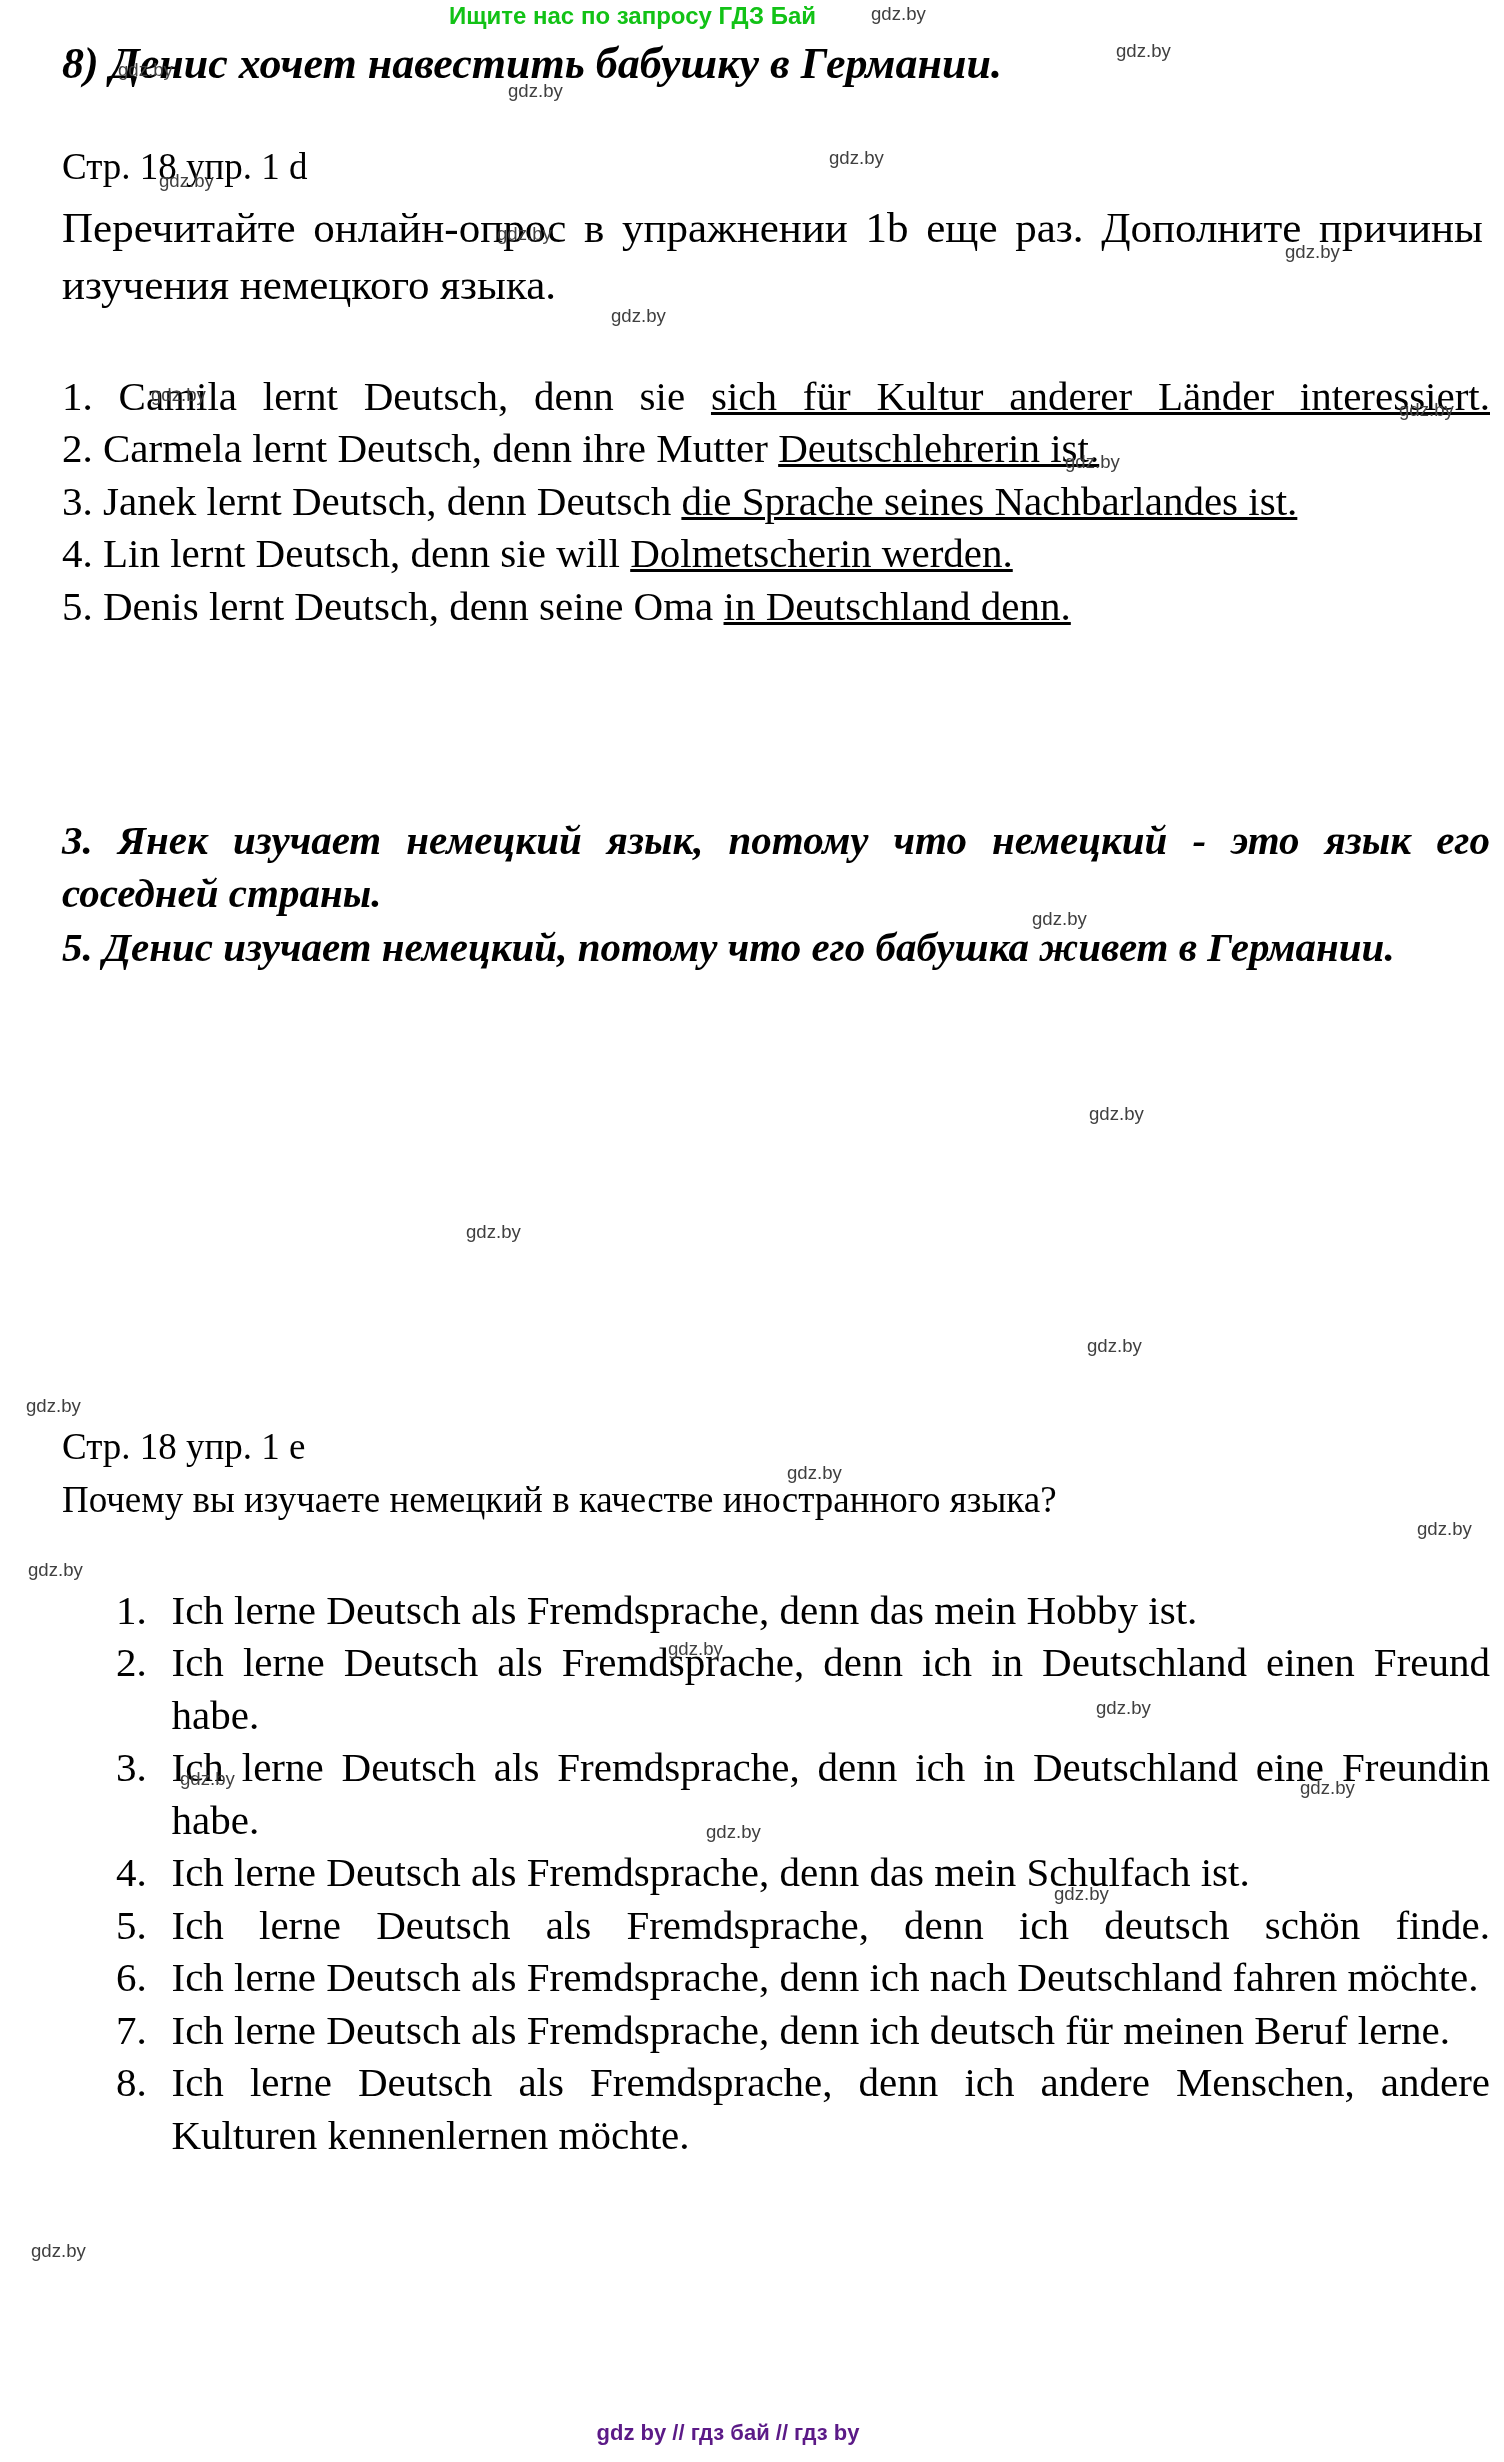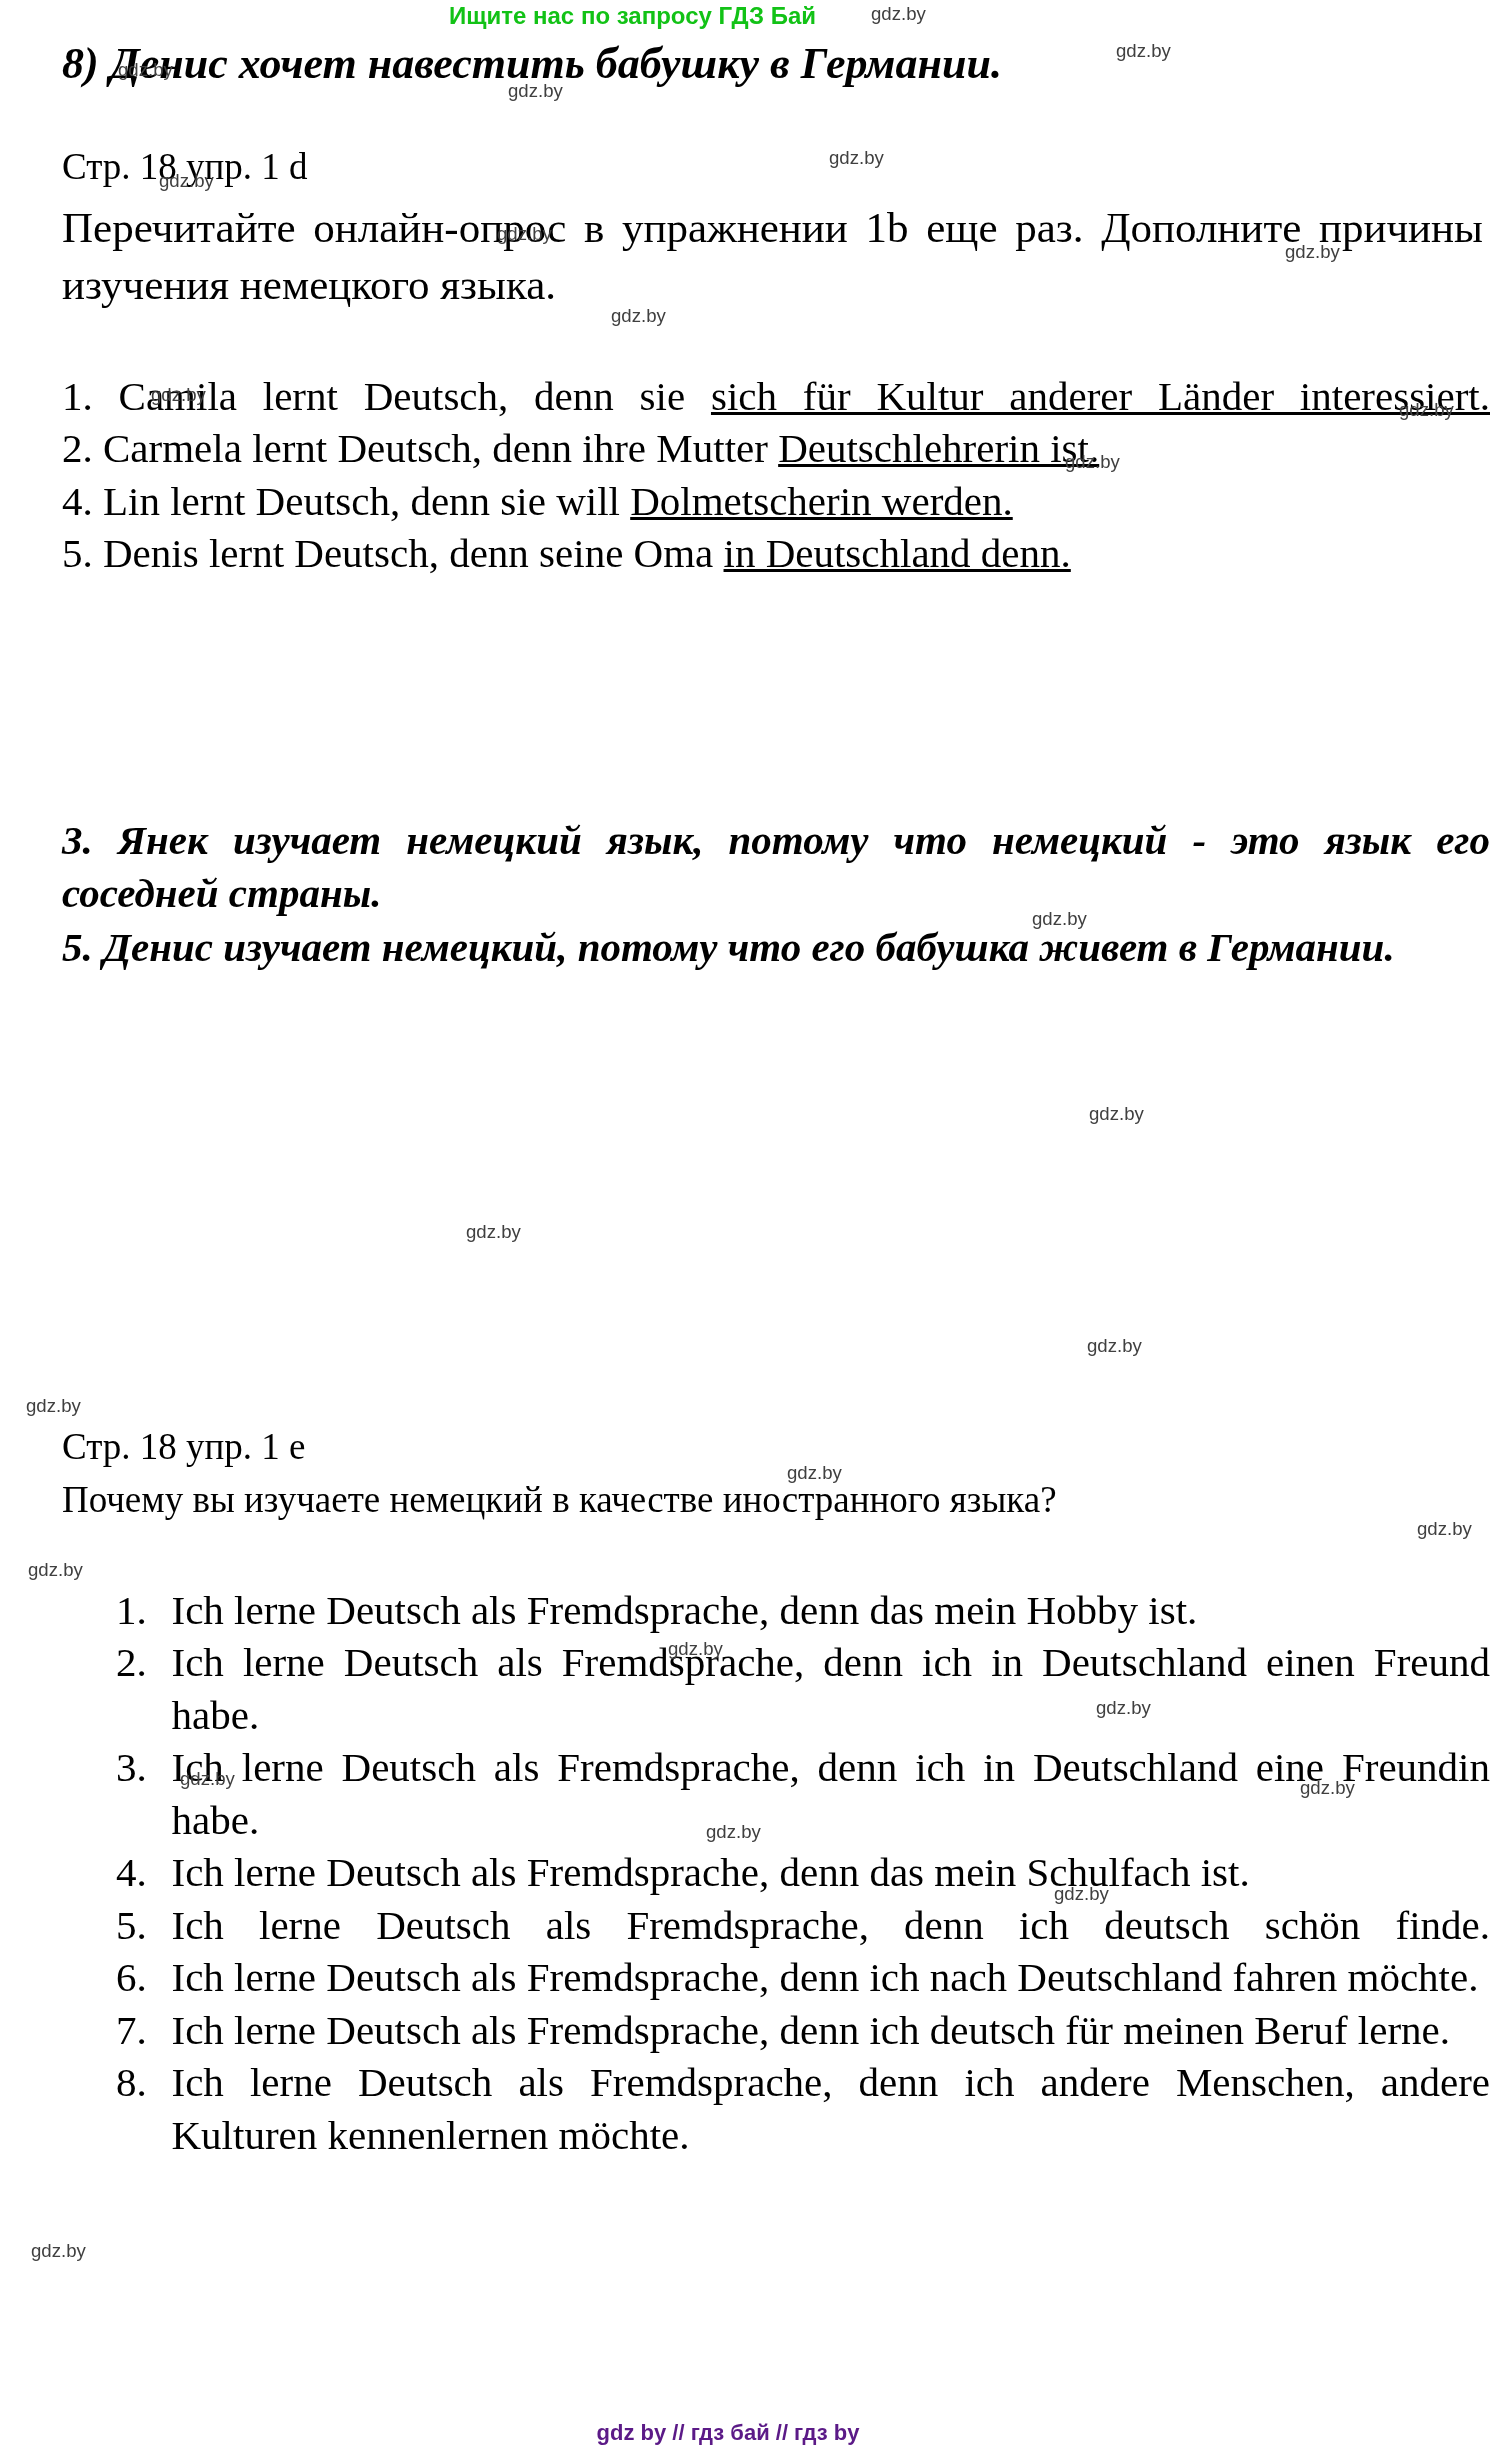--- a/index.html
+++ b/index.html
@@ -126,20 +126,21 @@
 
   <div class="block ital-head" style="left:62px; top:40px;">8) Денис хочет навестить бабушку в Германии.</div>
 
   <div class="block head" style="left:62px; top:147px;">Стр. 18 упр. 1 d</div>
 
   <div class="block para" style="left:62px; top:200px; width:1421px;">Перечитайте онлайн-опрос в упражнении 1b еще раз. Дополните причины изучения немецкого языка.</div>
 
   <div class="block ger-list" style="left:62px; top:370px; width:1428px;">
     <div class="li jst"><span>1.</span> <span>Camila lernt Deutsch, denn sie </span><span class="ans">sich für Kultur anderer Länder interessiert.</span></div>
     <div class="li"><span>2.</span> <span>Carmela lernt Deutsch, denn ihre Mutter </span><span class="ans">Deutschlehrerin ist.</span></div>
+    <div class="li"><span>3.</span> <span>Janek lernt Deutsch, denn Deutsch </span><span class="ans">die Sprache seines Nachbarlandes ist.</span></div>
     <div class="li"><span>4.</span> <span>Lin lernt Deutsch, denn sie will </span><span class="ans">Dolmetscherin werden.</span></div>
     <div class="li"><span>5.</span> <span>Denis lernt Deutsch, denn seine Oma </span><span class="ans">in Deutschland denn.</span></div>
   </div>
 
   <div class="block rus-list" style="left:62px; top:814px; width:1428px;">
     <div class="li">3. Янек изучает немецкий язык, потому что немецкий - это язык его соседней страны.</div>
     <div class="li">5. Денис изучает немецкий, потому что его бабушка живет в Германии.</div>
   </div>
 
   <div class="block head" style="left:62px; top:1427px;">Стр. 18 упр. 1 e</div>

